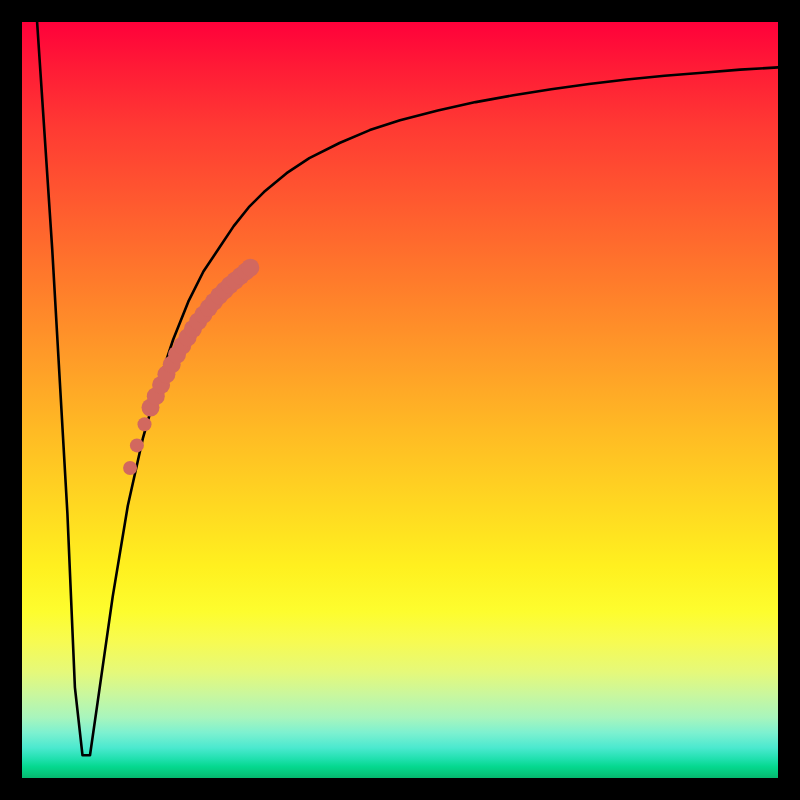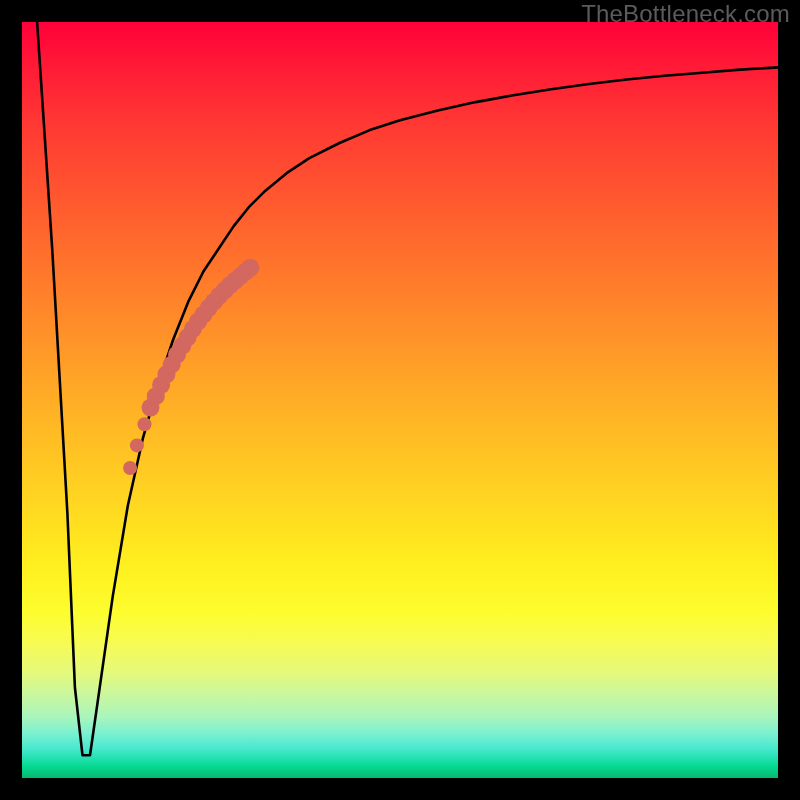--- a/index.html
+++ b/index.html
@@ -98,14 +98,13 @@
           <circle cx="213.2" cy="258.6" r="9" fill="#d2685f"></circle>
           <circle cx="218.5" cy="254.0" r="9" fill="#d2685f"></circle>
           <circle cx="223.8" cy="249.5" r="9" fill="#d2685f"></circle>
           <circle cx="228.3" cy="245.7" r="9" fill="#d2685f"></circle>
           <circle cx="122.5" cy="402.2" r="7" fill="#d2685f"></circle>
           <circle cx="114.9" cy="423.4" r="7" fill="#d2685f"></circle>
           <circle cx="108.1" cy="446.0" r="7" fill="#d2685f"></circle>
         </g>
     </svg>
   </div>
-  <div class="watermark">TheBottleneck.com</div>
 </div>
 
 </body></html>

